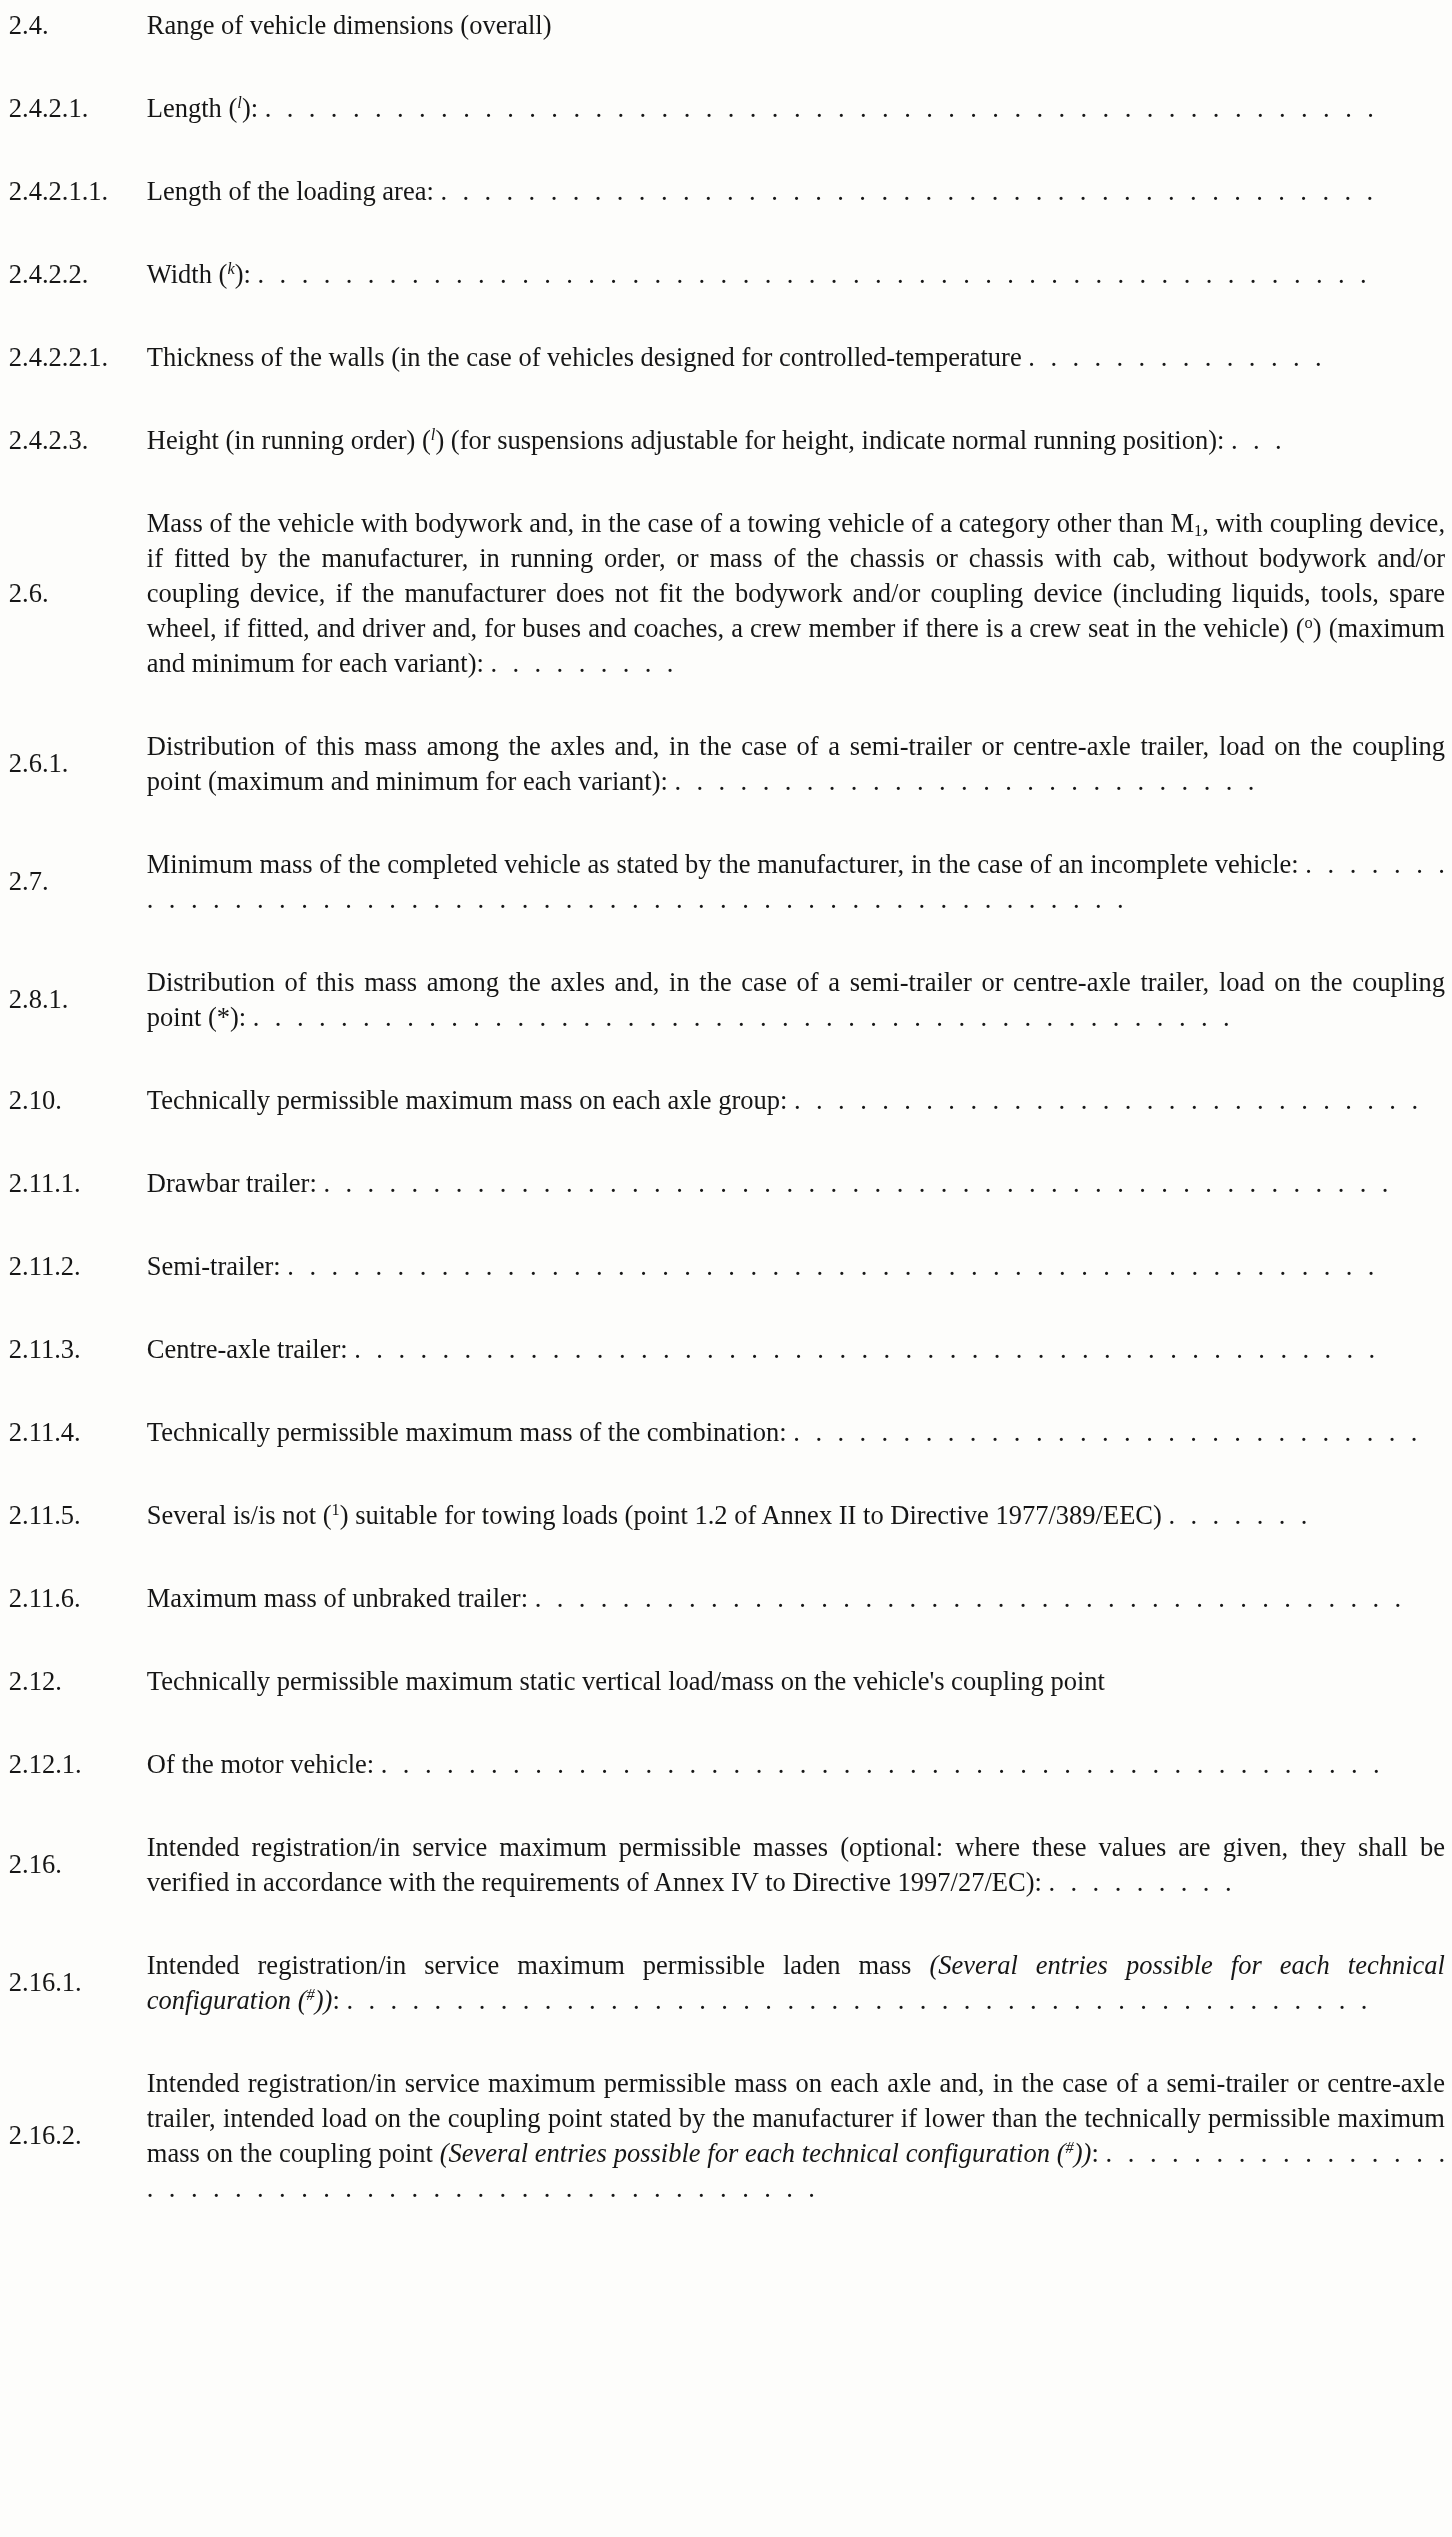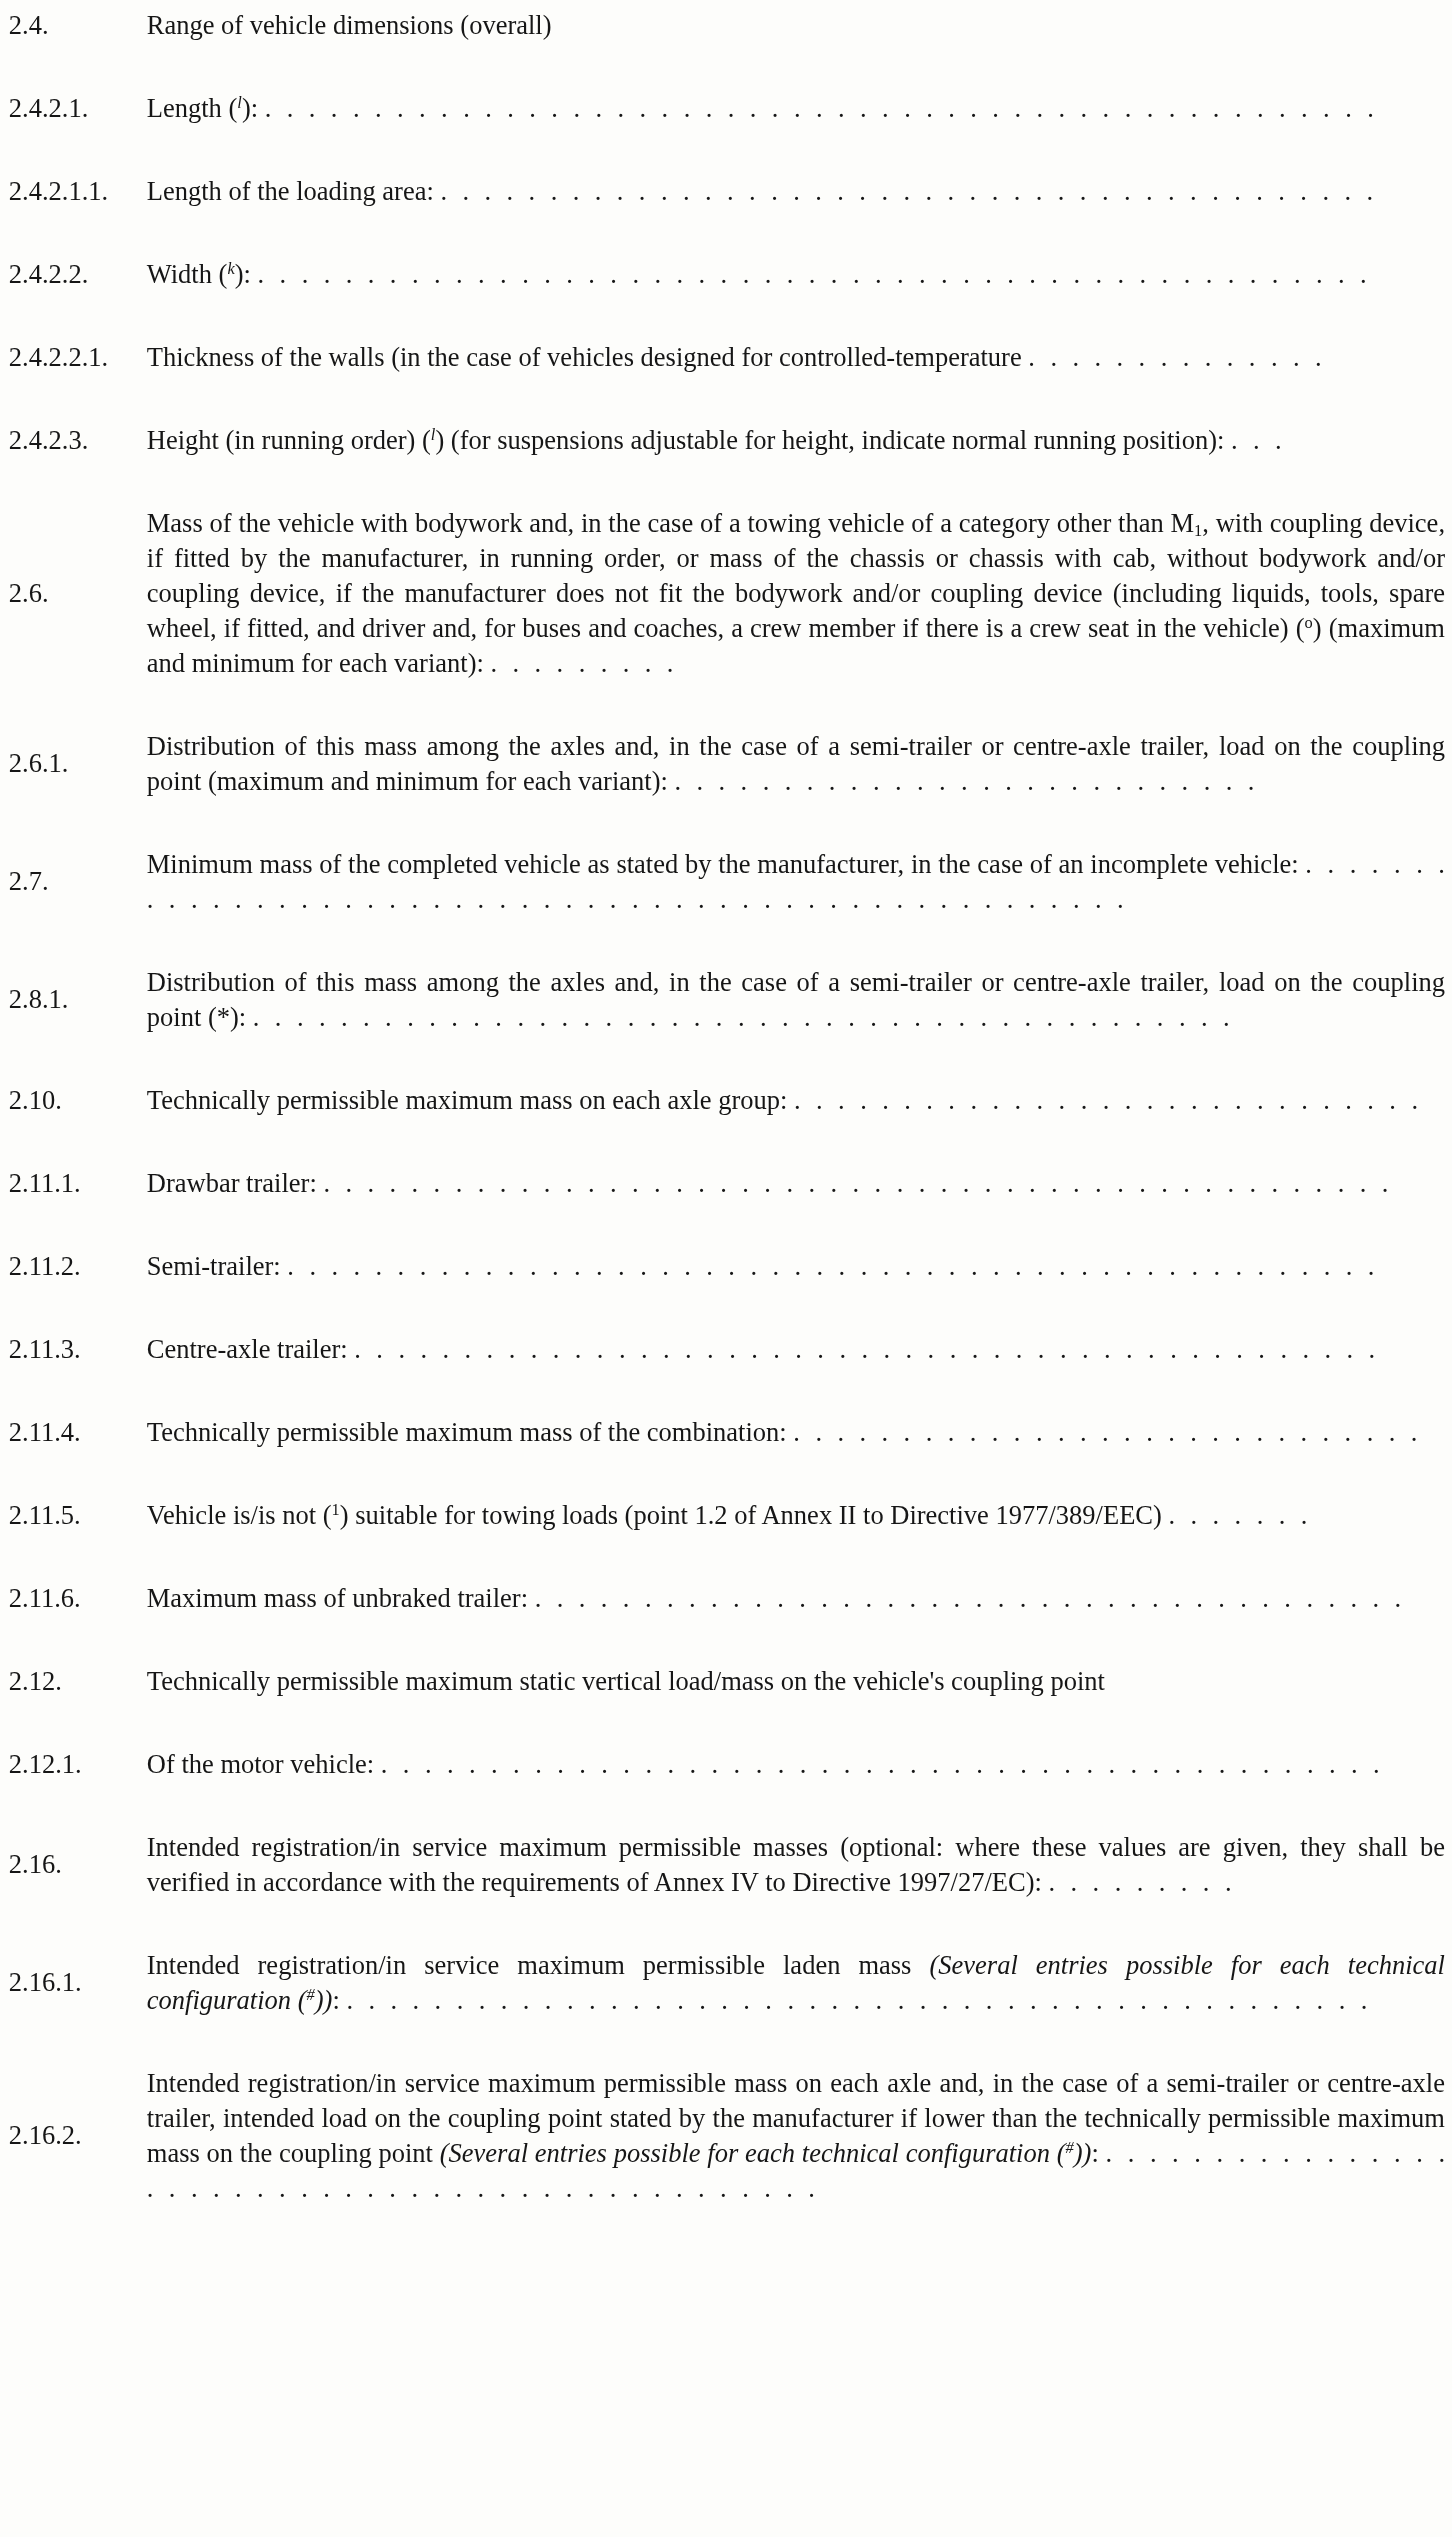--- a/index.html
+++ b/index.html
@@ -120,21 +120,21 @@
       <div class="item">
         <div class="num">2.11.3.</div>
         <div class="txt"><span>Centre-axle trailer: </span><span class="dots">. . . . . . . . . . . . . . . . . . . . . . . . . . . . . . . . . . . . . . . . . . . . . . .</span></div>
       </div>
       <div class="item">
         <div class="num">2.11.4.</div>
         <div class="txt"><span>Technically permissible maximum mass of the combination: </span><span class="dots">. . . . . . . . . . . . . . . . . . . . . . . . . . . . .</span></div>
       </div>
       <div class="item">
         <div class="num">2.11.5.</div>
-        <div class="txt"><span>Vehicle is/is not (</span><span class="sup">1</span><span>) suitable for towing loads (point 1.2 of Annex II to Directive 1977/389/EEC) </span><span class="dots">. . . . . . .</span></div>
+        <div class="txt"><span>Several is/is not (</span><span class="sup">1</span><span>) suitable for towing loads (point 1.2 of Annex II to Directive 1977/389/EEC) </span><span class="dots">. . . . . . .</span></div>
       </div>
       <div class="item">
         <div class="num">2.11.6.</div>
         <div class="txt"><span>Maximum mass of unbraked trailer: </span><span class="dots">. . . . . . . . . . . . . . . . . . . . . . . . . . . . . . . . . . . . . . . .</span></div>
       </div>
       <div class="item">
         <div class="num">2.12.</div>
         <div class="txt"><span>Technically permissible maximum static vertical load/mass on the vehicle's coupling point</span></div>
       </div>
       <div class="item">

